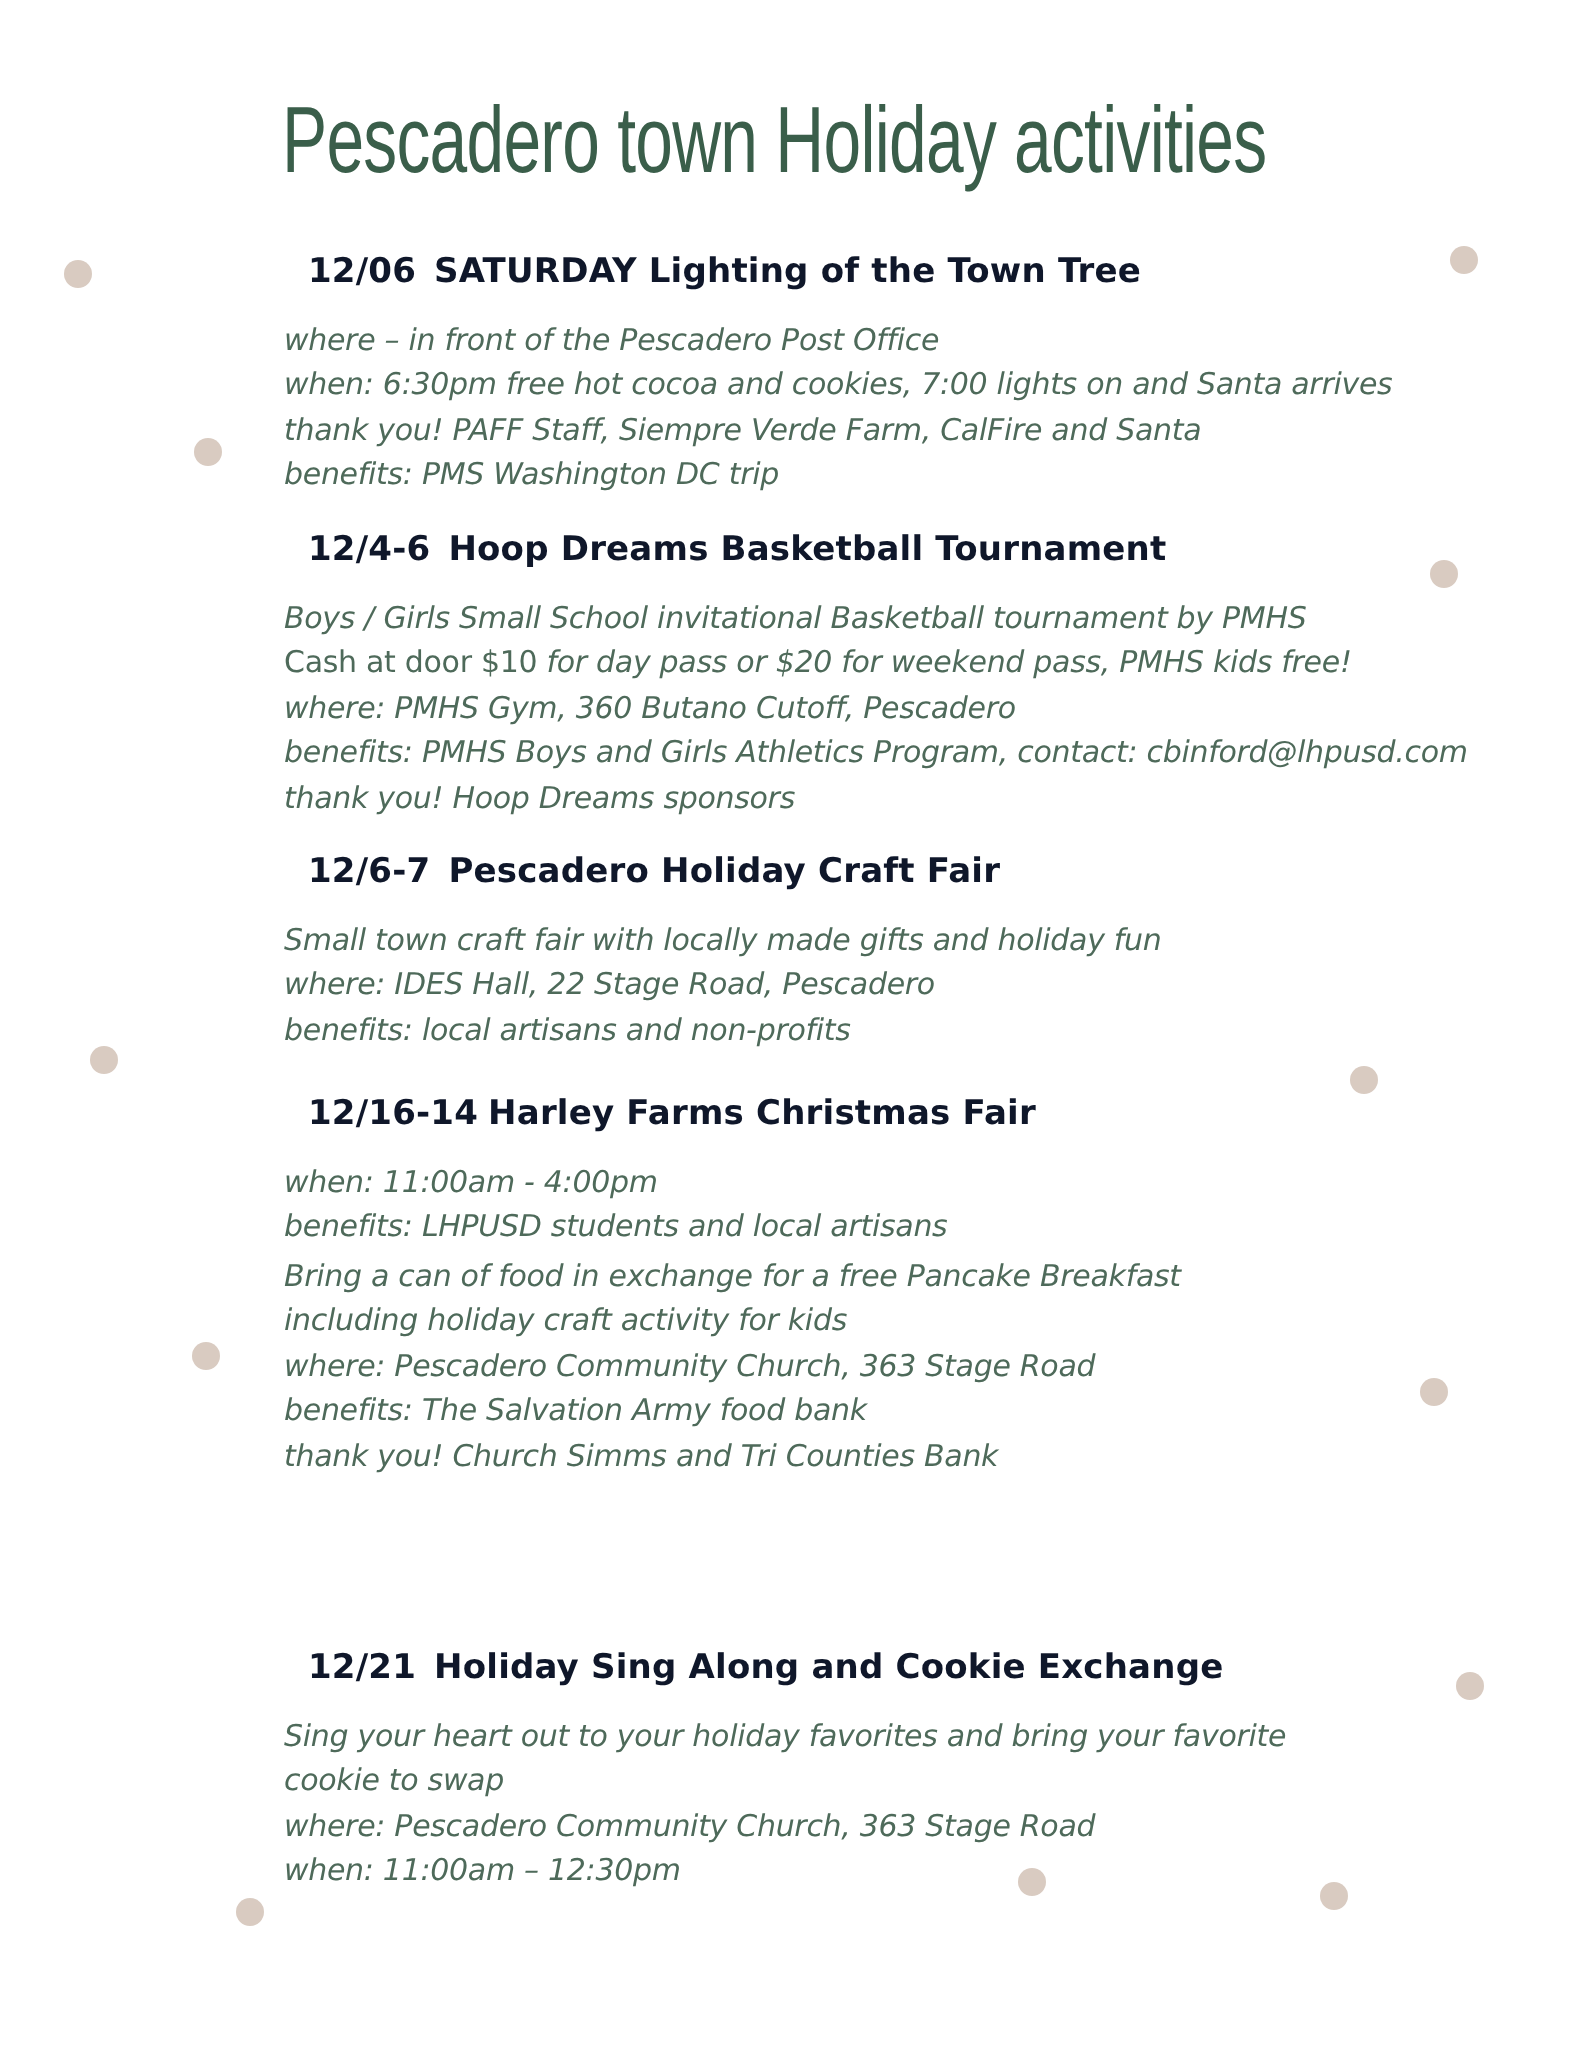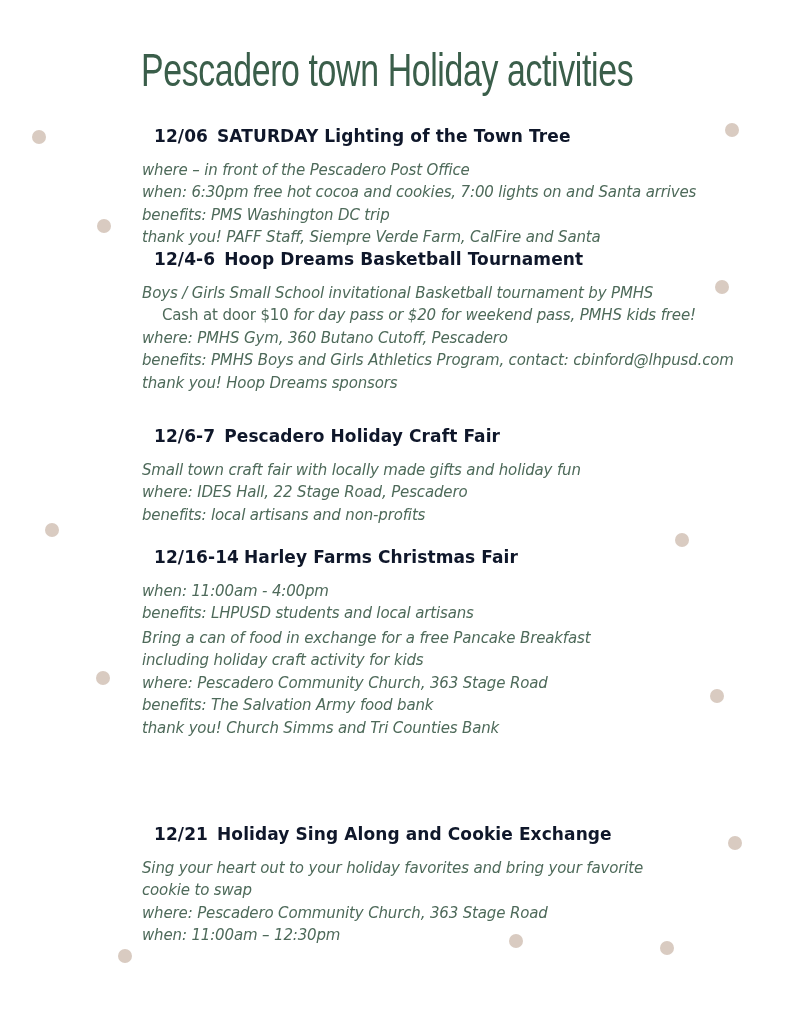--- a/index.html
+++ b/index.html
@@ -13,21 +13,21 @@
   .event { position:absolute; left:142px; }
   .event h2 {
     margin:12px; font-family:"DejaVu Sans", sans-serif; font-weight:700; font-size:17px;
     color:#0f172a; line-height:22px; white-space:nowrap; letter-spacing:0.1px;
   }
   .event h2 .date { margin-right:9px; }
   .event p {
     margin:0; font-family:"DejaVu Sans", sans-serif; font-style:italic; font-size:15px;
     color:#4e6a5a; line-height:22.4px; white-space:nowrap; letter-spacing:-0.15px;
   }
-  .event p .upright { font-style:normal;margin-left:20px; }
+  .event p .upright { font-style:normal; }
   .event p .ital { font-style:italic; }
   .deco { position:absolute; }
   svg { display:block; overflow:visible; }
 </style>
 </head>
 <body>
 
 <svg width="0" height="0" style="position:absolute">
   <defs>
     <g id="snowflake" stroke="#9e1515" stroke-width="3.2" stroke-linecap="round" fill="none">
@@ -60,25 +60,25 @@
     </g>
   </defs>
 </svg>
 
 <div class="title">Pescadero town Holiday activities</div>
 
 <section class="event" style="top:113px">
   <h2><span class="date">12/06</span><span>SATURDAY Lighting of the Town Tree</span></h2>
   <p>where – in front of the Pescadero Post Office</p>
   <p>when: 6:30pm free hot cocoa and cookies, 7:00 lights on and Santa arrives</p>
+  <p>thank you! PAFF Staff, Siempre Verde Farm, CalFire and Santa</p>
   <p>benefits: PMS Washington DC trip</p>
-  <p>thank you! PAFF Staff, Siempre Verde Farm, CalFire and Santa</p>
-</section>
-
-<section class="event" style="top:236px">
+</section>
+
+<section class="event" style="top:252px">
   <h2><span class="date">12/4-6</span><span>Hoop Dreams Basketball Tournament</span></h2>
   <p>Boys / Girls Small School invitational Basketball tournament by PMHS</p>
   <p><span class="upright">Cash at door $10</span><span class="ital"> for day pass or $20 for weekend pass, PMHS kids free!</span></p>
   <p>where: PMHS Gym, 360 Butano Cutoff, Pescadero</p>
   <p><span>benefits: PMHS Boys and Girls Athletics Program, contact: cbinford@lhpusd.com</span></p>
   <p>thank you! Hoop Dreams sponsors</p>
 </section>
 
 <section class="event" style="top:413px">
   <h2><span class="date">12/6-7</span><span>Pescadero Holiday Craft Fair</span></h2>

